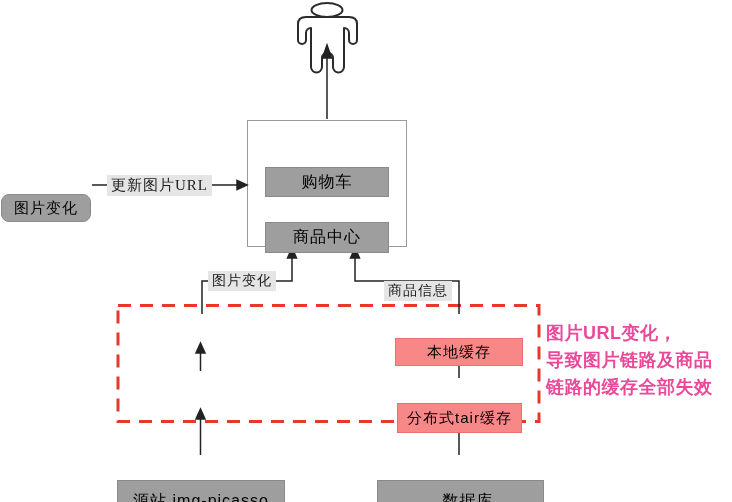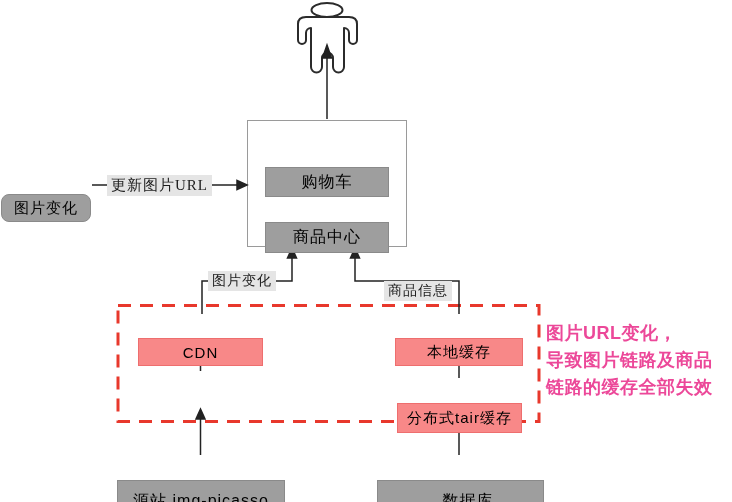--- a/index.html
+++ b/index.html
@@ -125,21 +125,20 @@
       <line x1="459" y1="455" x2="459" y2="420"></line>
       <path d="M459,411 L454.5,421 L463.5,421 Z"></path>
     </g>
   </svg>
 
   <div class="node gray n-trigger">图片变化</div>
 
   <div class="node gray n-cart">购物车</div>
   <div class="node gray n-pcenter">商品中心</div>
 
-  <div class="node pink n-cdn">CDN</div>
   <div class="node pink n-local">本地缓存</div>
   <div class="node pink n-tair">分布式tair缓存</div>
 
   <div class="node gray n-origin">源站 img-picasso</div>
   <div class="node gray n-db">数据库</div>
 
   <div class="edge-label l-update" style="font-size:15px;">更新图片URL</div>
   <div class="edge-label l-imginfo">图片变化</div>
   <div class="edge-label l-prodinfo">商品信息</div>
 

